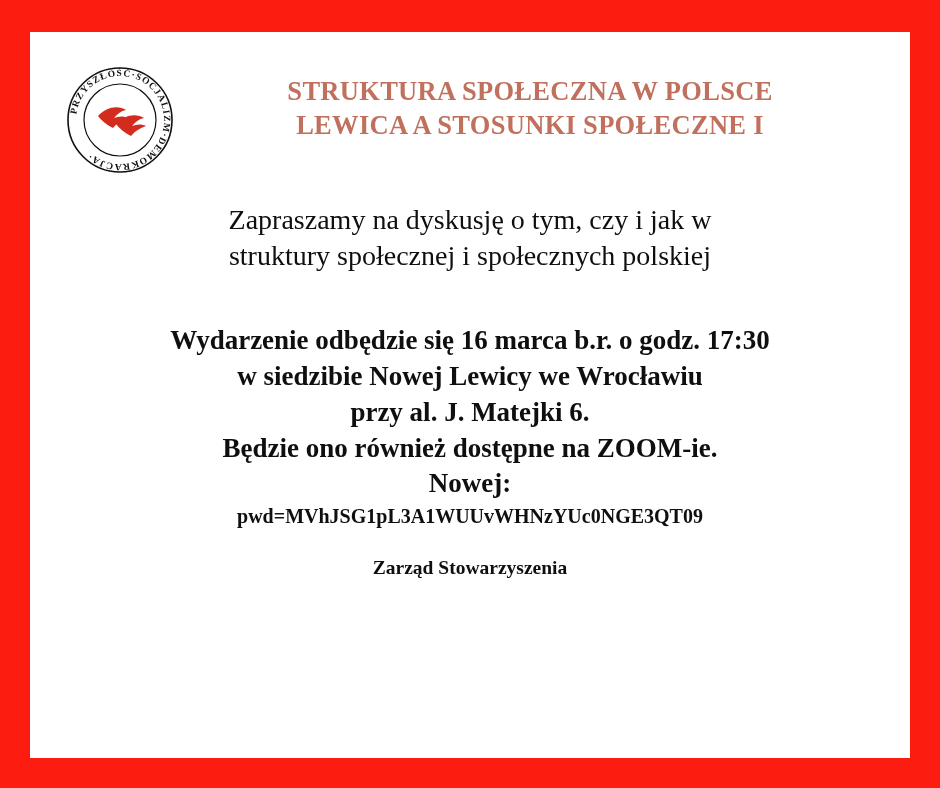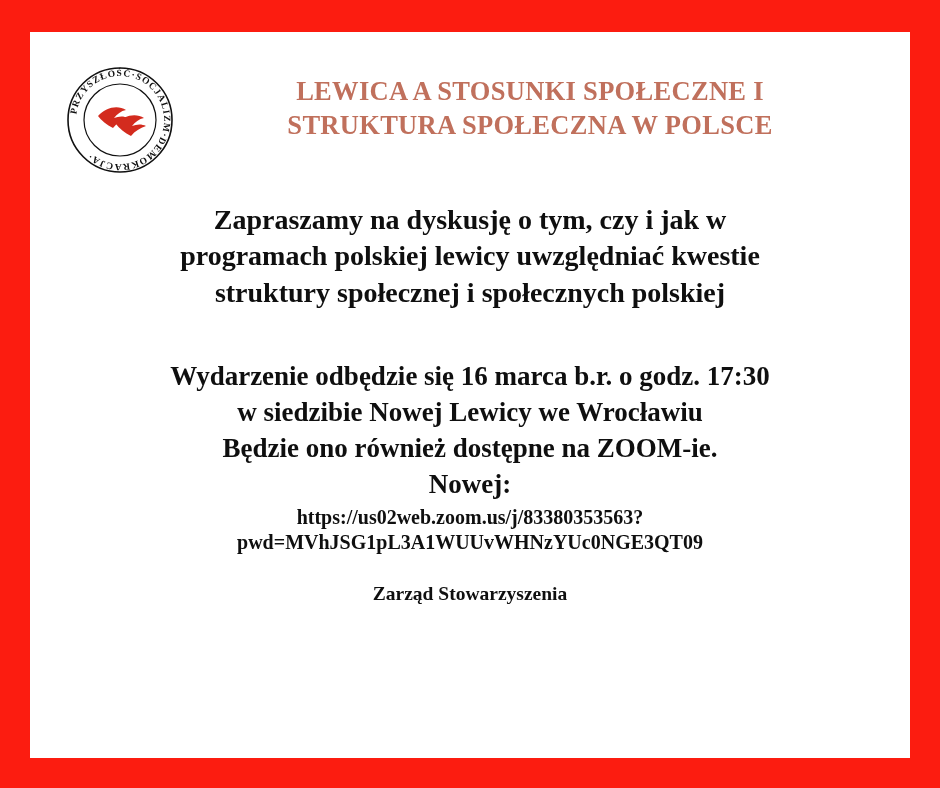--- a/index.html
+++ b/index.html
@@ -43,21 +43,21 @@
   }
   .body-block {
     position: absolute;
     left: 20px;
     top: 170px;
     width: 840px;
     text-align: center;
     color: #0f0f0f;
   }
   .p1 {
-    font-weight: bold;
+    font-weight: normal;
     font-size: 28px;
     line-height: 1.30;
     margin: 0 0 26px 0;
   }
   .p2 {
     font-weight: bold;
     font-size: 27px;
     line-height: 1.32;
     margin: 0 0 28px 0;
   }
@@ -103,40 +103,39 @@
         <textPath href="#ringpath" startOffset="2%">PRZYSZŁOŚĆ·SOCJALIZM·DEMOKRACJA·</textPath>
       </text>
       <g fill="#d32b1e" transform="translate(60,60)">
         <path d="M -22,-4 C -14,-13 -2,-15 6,-10 C 1,-9 -3,-6 -6,-2 C -1,-4 4,-4 8,-2 C 2,0 -3,3 -7,8 C -13,5 -19,0 -22,-4 Z"></path>
         <path d="M -4,4 C 4,-5 16,-7 24,-2 C 19,-1 15,2 12,6 C 17,4 22,4 26,6 C 20,8 15,11 11,16 C 5,13 -1,8 -4,4 Z"></path>
       </g>
     </svg>
   </div>
 
   <div class="header">
+    <div>STRUKTURA SPOŁECZNA W POLSCE</div>
     <div>LEWICA A STOSUNKI SPOŁECZNE I</div>
-    <div>STRUKTURA SPOŁECZNA W POLSCE</div>
   </div>
 
   <div class="body-block">
 
     <div class="p1">
       <div>Zapraszamy na dyskusję o tym, czy i jak w</div>
-      <div>programach polskiej lewicy uwzględniać kwestie</div>
       <div>struktury społecznej i społecznych polskiej</div>
     </div>
 
 
     <div class="p3">
       <div class="nowrap">Wydarzenie odbędzie się 16 marca b.r. o godz. 17:30</div>
       <div>w siedzibie Nowej Lewicy we Wrocławiu</div>
+      <div>przy al. J. Matejki 6.</div>
       <div>Będzie ono również dostępne na ZOOM-ie.</div>
       <div class="link-label">Nowej:</div>
       <div class="link-url">
-        <div>https://us02web.zoom.us/j/83380353563?</div>
         <div>pwd=MVhJSG1pL3A1WUUvWHNzYUc0NGE3QT09</div>
       </div>
     </div>
 
     <div class="p4">
       <div>Zarząd Stowarzyszenia</div>
     </div>
 
   </div>
 </div>

